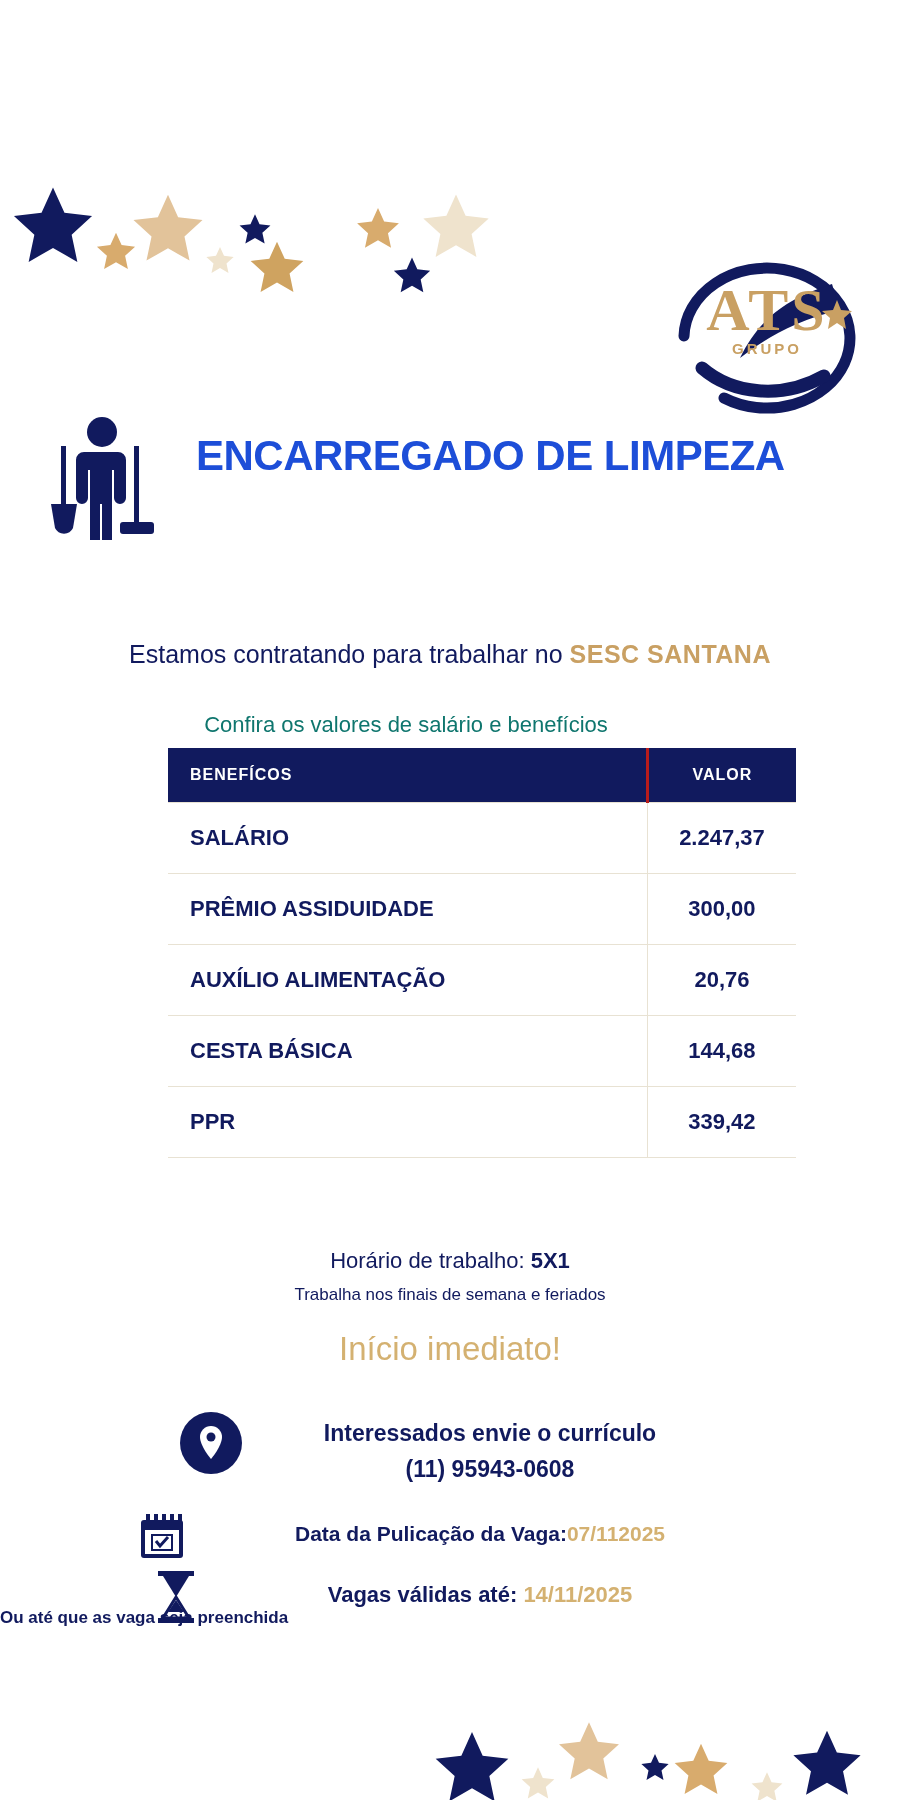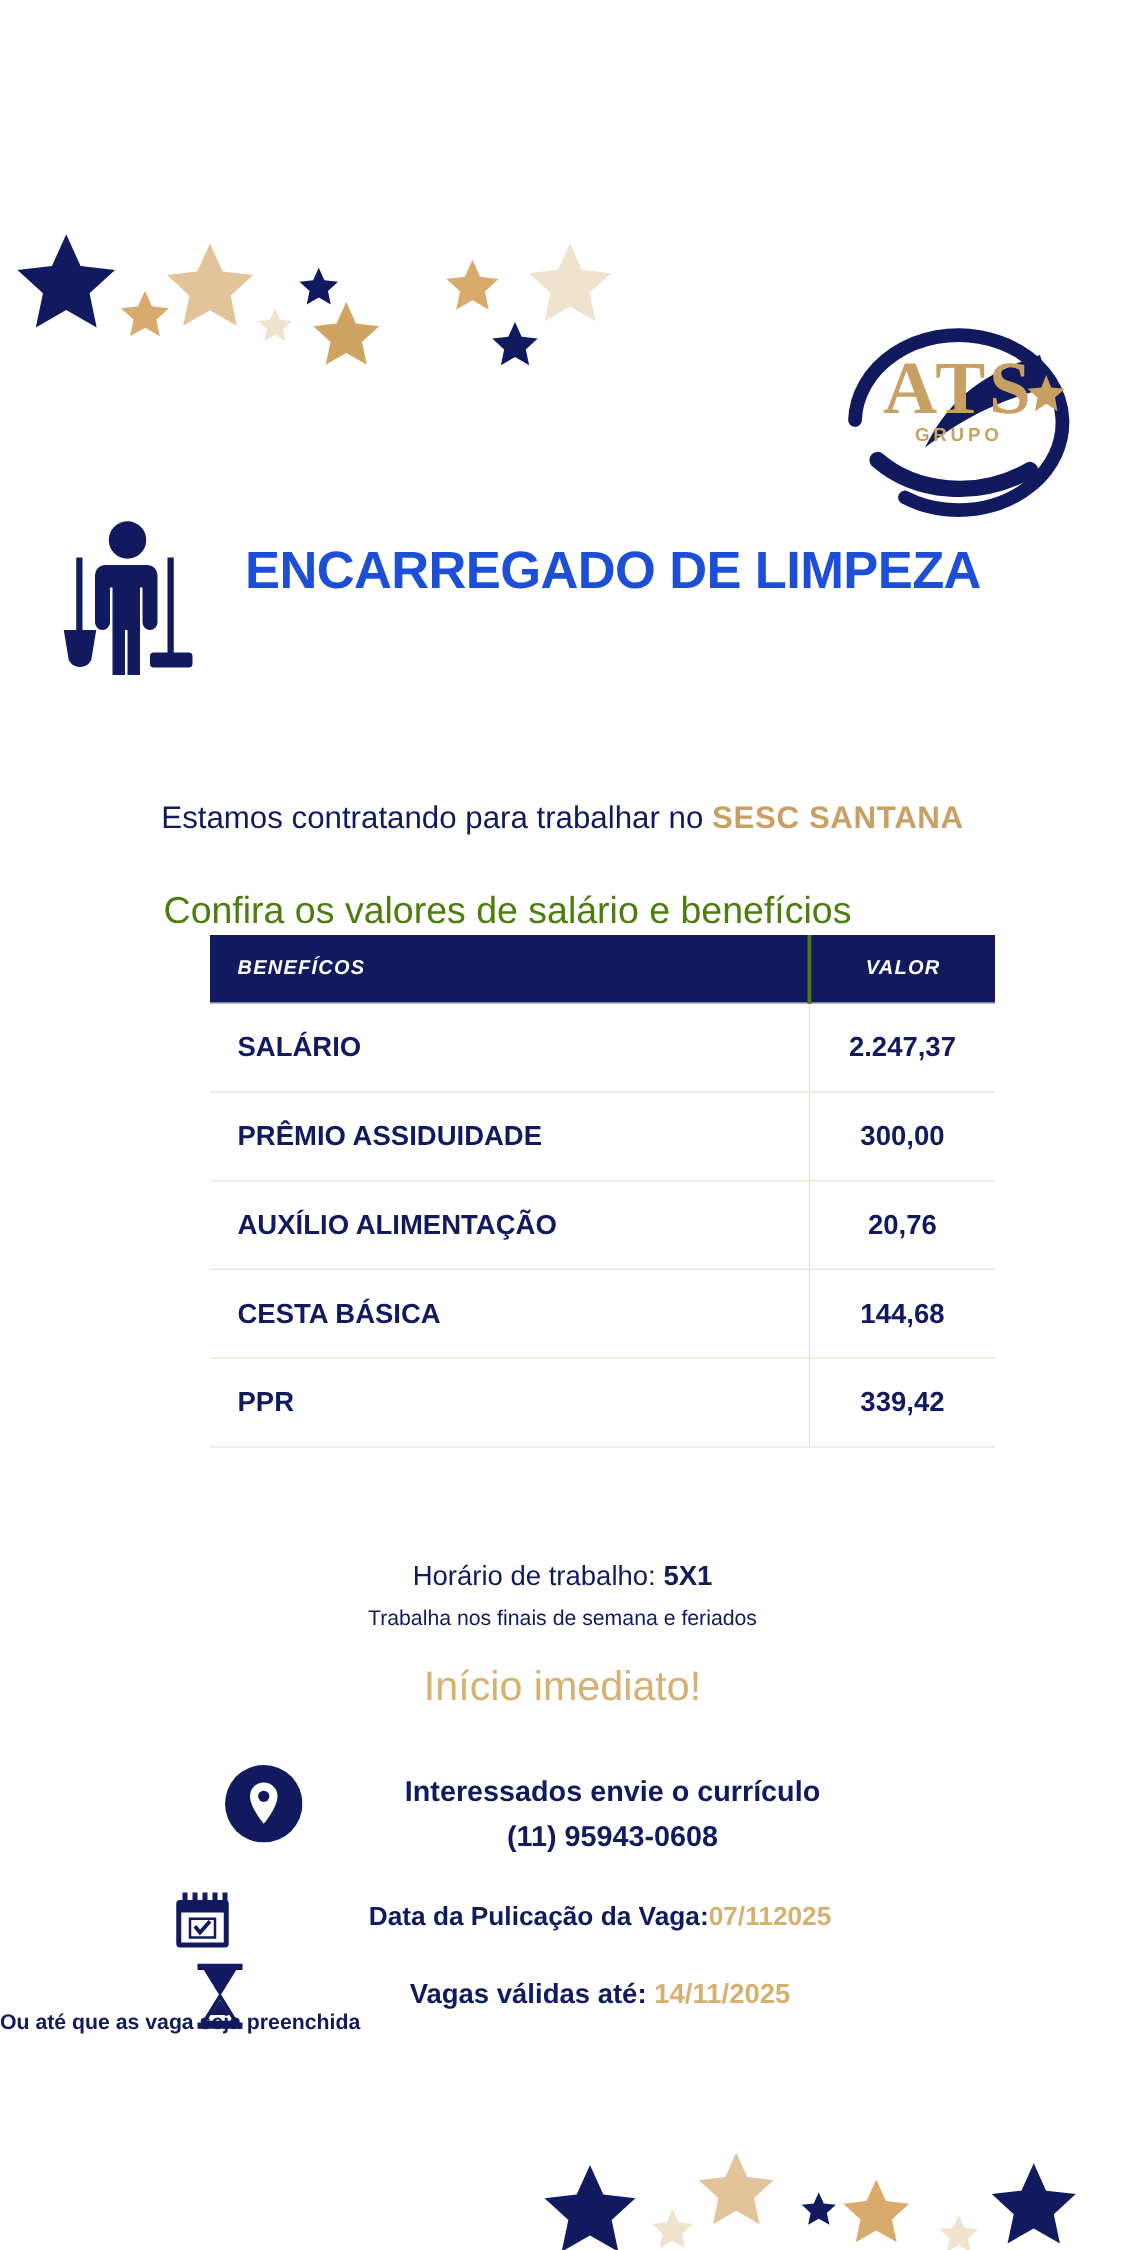--- a/index.html
+++ b/index.html
@@ -102,46 +102,45 @@
     font-weight: bold;
     letter-spacing: 0.5px;
   }
 
   .table-caption {
     position: absolute;
     left: 0;
     top: 712px;
     width: 812px;
     text-align: center;
-    font-size: 30px;
-    color: #4d7c0f;
+    font-size: 22px;
+    color: #0f766e;
   }
 
   
   .benefits-table {
     position: absolute;
     left: 168px;
     top: 748px;
     width: 628px;
     border-collapse: collapse;
   }
   .benefits-table th {
     background: #111a5e;
     color: #ffffff;
     font-size: 16px;
     font-weight: bold;
     letter-spacing: 1px;
     padding: 18px 0 18px 22px;
     text-align: left;
-    font-style: italic;
   }
   .benefits-table th.value-col {
     text-align: center;
     padding-left: 0;
-    border-left: 3px solid #4d7c0f;
+    border-left: 3px solid #b91c1c;
   }
   .benefits-table td {
     font-size: 22px;
     font-weight: bold;
     color: #111a5e;
     padding: 22px 0 22px 22px;
     border-bottom: 1px solid #e8e2d3;
     border-top: 1px solid #e8e2d3;
   }
   .benefits-table td.value-col {

